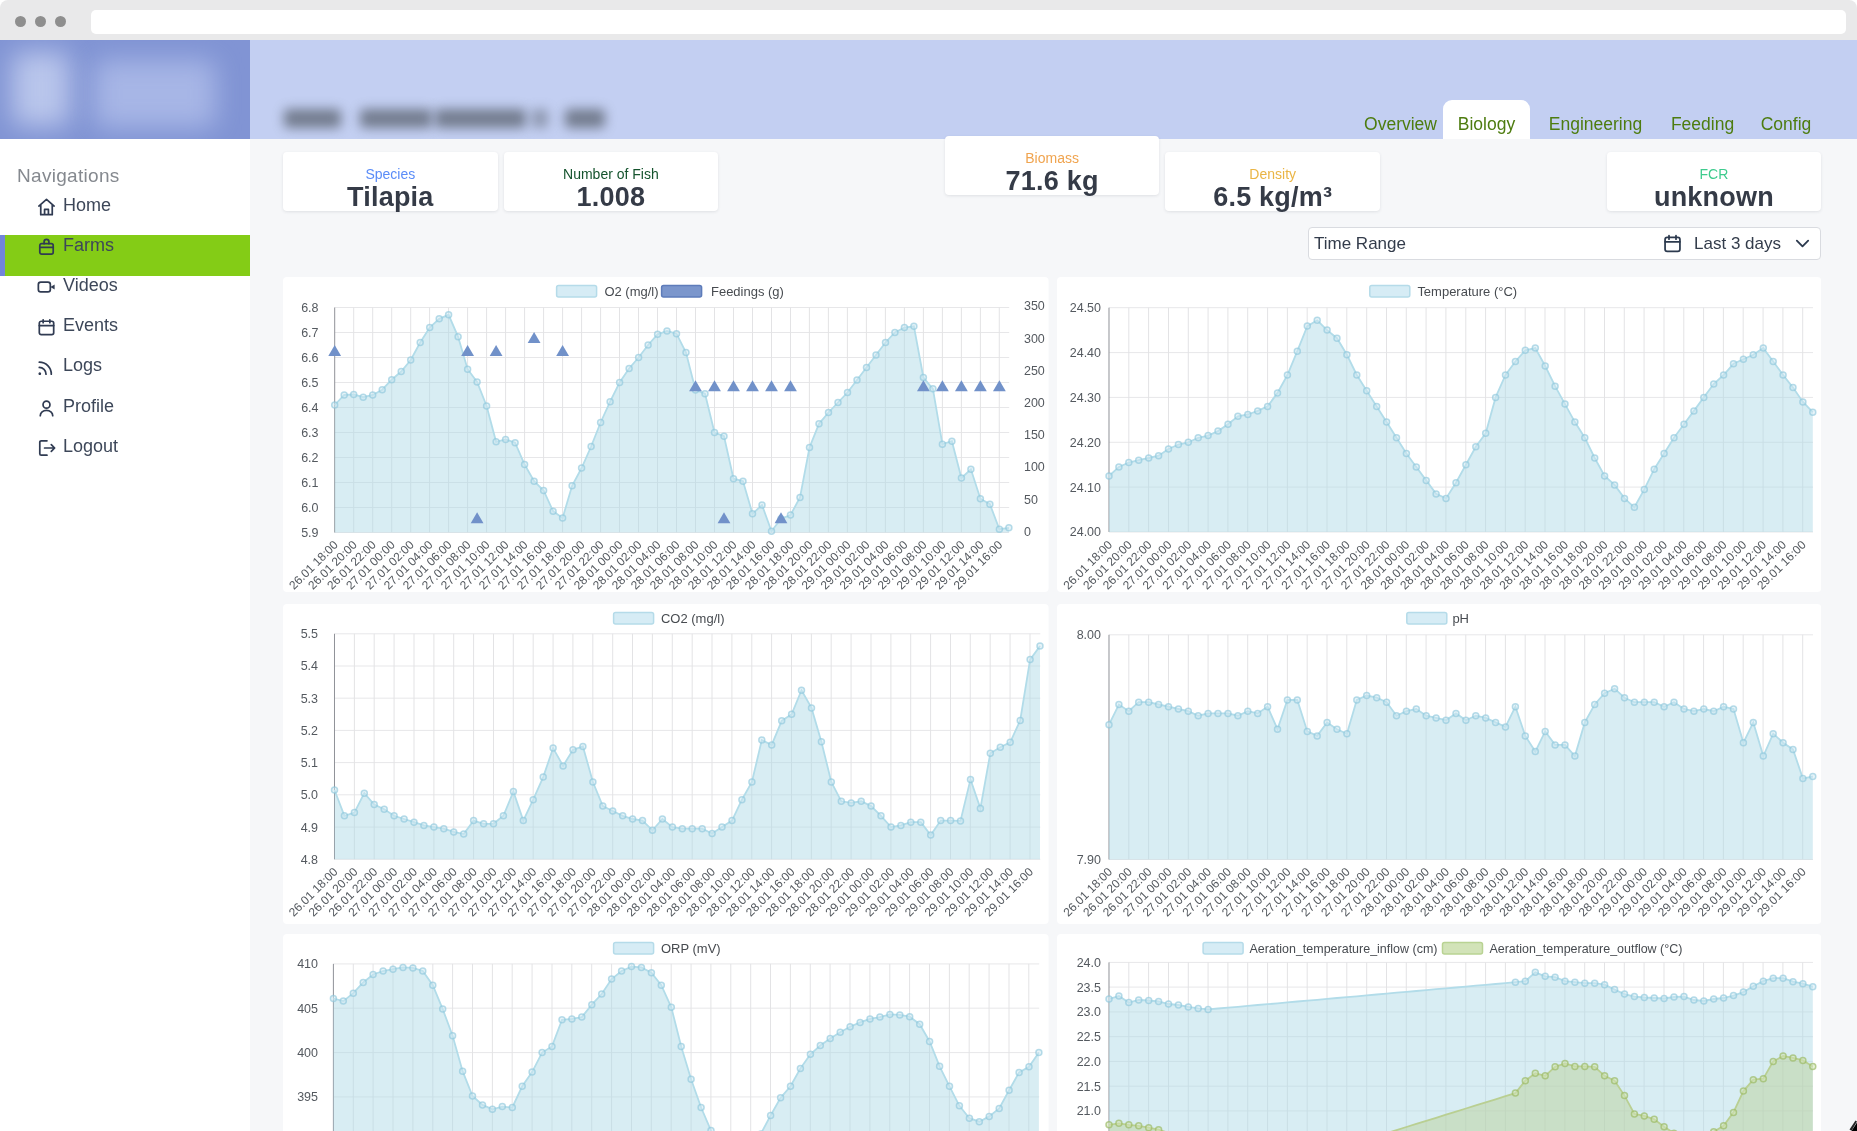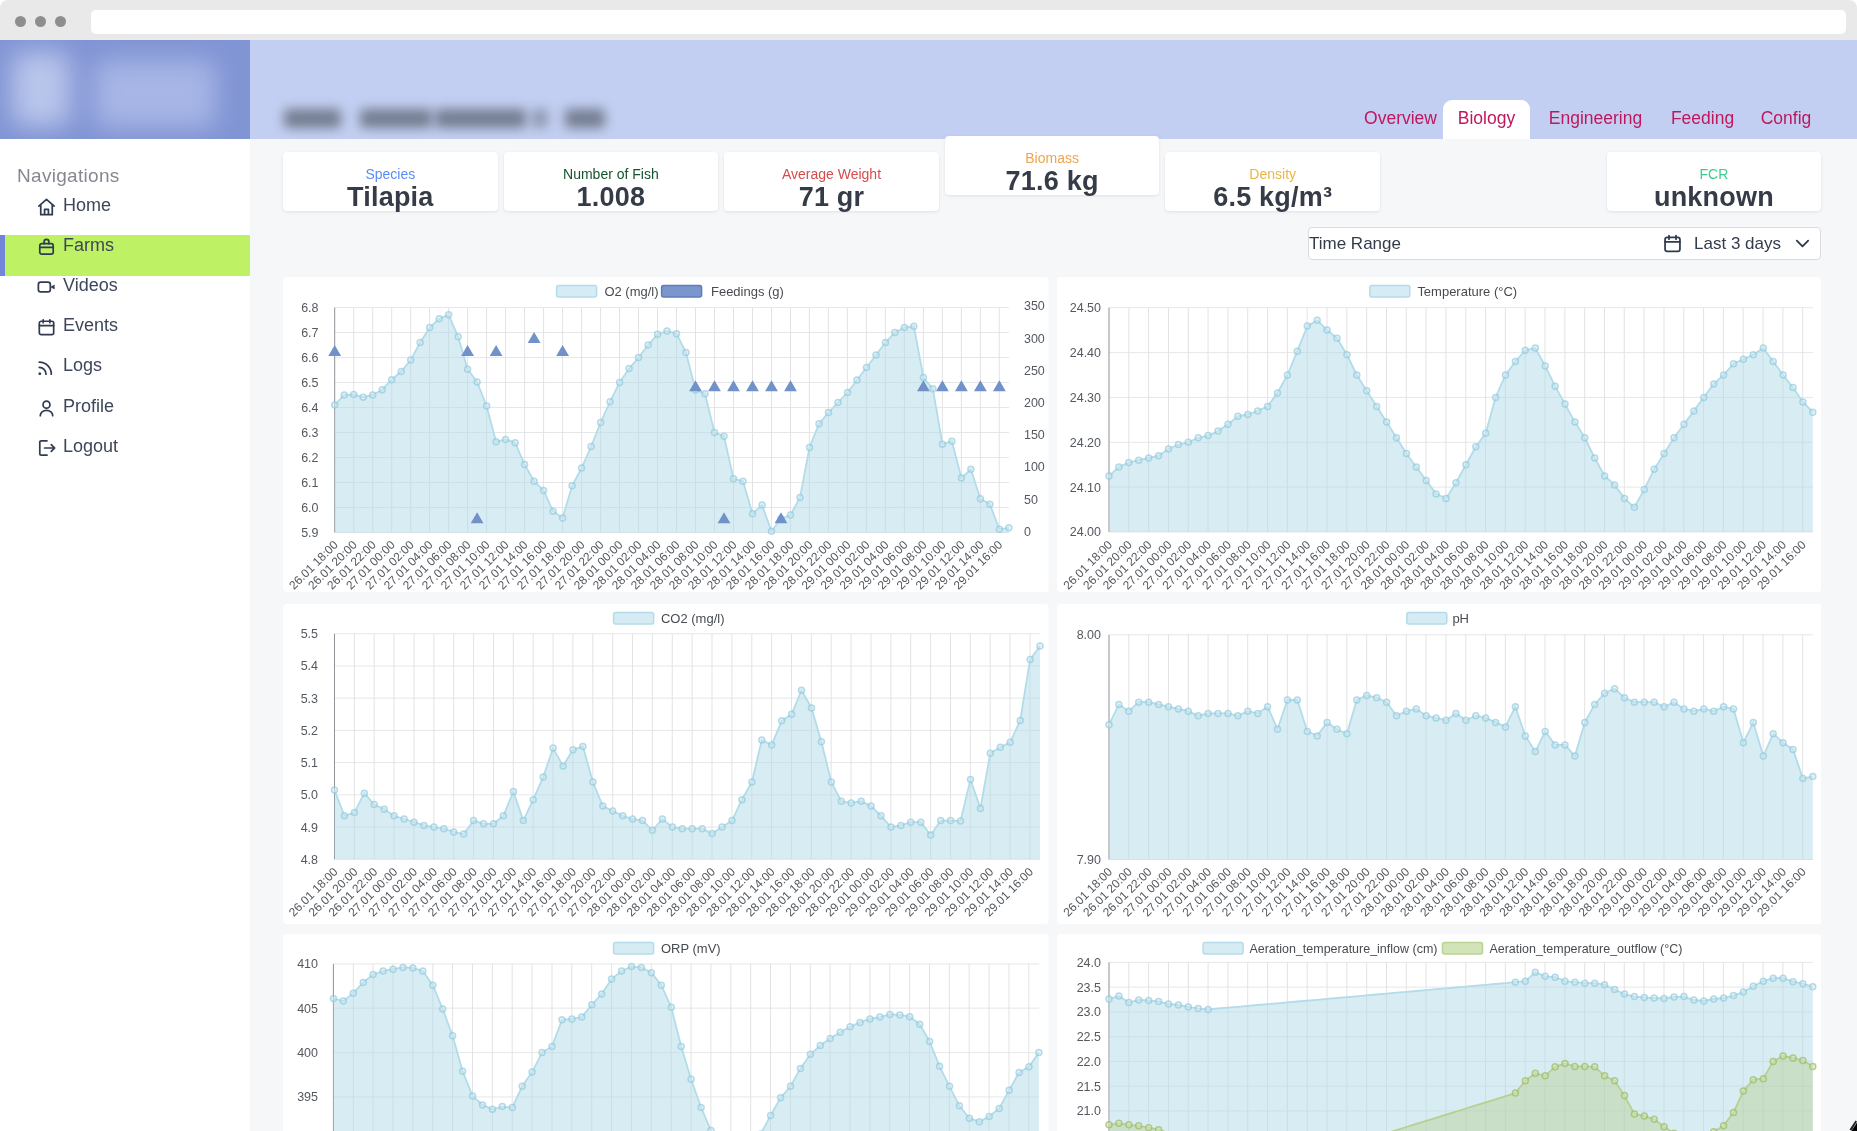--- a/index.html
+++ b/index.html
@@ -9,23 +9,23 @@
 .urlbar{left:91px;top:9.5px;width:1755px;height:24px;background:#fff;border-radius:5px}
 .sidelogo{left:0;top:40px;width:250px;height:99px;background:#8194d4;overflow:hidden}
 .blob{position:absolute;filter:blur(13px);border-radius:10px}
 .header{left:250px;top:40px;width:1607px;height:99px;background:#c3cff2}
 .hblob{position:absolute;background:#59616e;filter:blur(6px);border-radius:4px;height:19px;top:109px}
 .sidebar{left:0;top:139px;width:250px;height:992px;background:#fff}
 .content{left:250px;top:139px;width:1607px;height:992px;background:#f6f7f9}
 .navtitle{left:17px;top:165px;font-size:19px;color:#85898f;letter-spacing:.3px}
 .nav{left:0;width:250px;height:41px;display:flex;color:#3d4759;font-size:18px}
 .nav svg{margin-left:35px;margin-right:5px;flex:none}
-.nav.sel{background:#bef264;border-left:5px solid #7285da}
+.nav.sel{background:#84cc16;border-left:5px solid #7285da}
 .nav.sel svg{margin-left:30px}
-.tab{top:98px;height:41px;display:flex;align-items:center;justify-content:center;font-size:17.5px;color:#be185d}
+.tab{top:104px;height:41px;display:flex;align-items:center;justify-content:center;font-size:17.5px;color:#4d7c0f}
 .tabactive{top:100px;height:39px;background:#fff;border-radius:9px 9px 0 0}
 .card{background:#fff;border-radius:4px;box-shadow:0 1px 3px rgba(60,64,80,.12);text-align:center}
 .clabel{font-size:14px;line-height:16px;margin-top:14px}
 .cval{font-size:27px;line-height:28px;font-weight:bold;color:#353b47;margin-top:1px;letter-spacing:.2px}
 .trange{left:1308px;top:227px;width:513px;height:33px;background:#fff;border:1px solid #d9dbe0;border-radius:4px;display:flex;align-items:center;font-size:17px;color:#333c4b}
 </style></head><body>
 <div class="page">
 <div class="abs chrome"></div>
     <div class="abs dot" style="left:14.5px"></div>
     <div class="abs dot" style="left:34.5px"></div>
@@ -98,38 +98,34 @@
       <span>Logout</span>
     </div>
     <div class="abs card" style="left:283px;top:152px;width:214.6px;height:59px">
       <div class="clabel" style="color:#5a8cf8">Species</div>
       <div class="cval">Tilapia</div>
     </div>
     <div class="abs card" style="left:503.6px;top:152px;width:214.6px;height:59px">
       <div class="clabel" style="color:#14532d">Number of Fish</div>
       <div class="cval">1.008</div>
     </div>
-    <div class="abs card" style="left:724.2px;top:152px;width:214.6px;height:59px">
-      <div class="clabel" style="color:#d64c4c">Average Weight</div>
-      <div class="cval">71 gr</div>
-    </div>
     <div class="abs card" style="left:944.8px;top:136px;width:214.6px;height:59px">
       <div class="clabel" style="color:#f0a44f">Biomass</div>
       <div class="cval">71.6 kg</div>
     </div>
     <div class="abs card" style="left:1165.4px;top:152px;width:214.6px;height:59px">
       <div class="clabel" style="color:#eab545">Density</div>
       <div class="cval">6.5 kg/m³</div>
     </div>
     <div class="abs card" style="left:1606.6px;top:152px;width:214.6px;height:59px">
       <div class="clabel" style="color:#3ecb8e">FCR</div>
       <div class="cval">unknown</div>
     </div>
     <div class="abs trange">
-      <span style="">Time Range</span>
+      <span style="margin-left:5px">Time Range</span>
 <span style="margin-left:auto"></span>
 <svg width="21" height="21" viewBox="0 0 24 24" fill="none" stroke="#2c3a4e" stroke-width="2" stroke-linecap="round" stroke-linejoin="round">
         <rect x="3.5" y="5" width="17" height="16" rx="2.5"></rect>
         <path d="M3.5 10 H20.5 M8 3 V7 M16 3 V7"></path>
       </svg>
 <span style="margin-left:11px">Last 3 days</span>
 <svg style="margin-left:13px;margin-right:9px" width="17" height="17" viewBox="0 0 24 24" fill="none" stroke="#2c3a4e" stroke-width="2.6" stroke-linecap="round" stroke-linejoin="round">
         <path d="M4 8 L12 16 L20 8"></path>
       </svg>
 </div>

